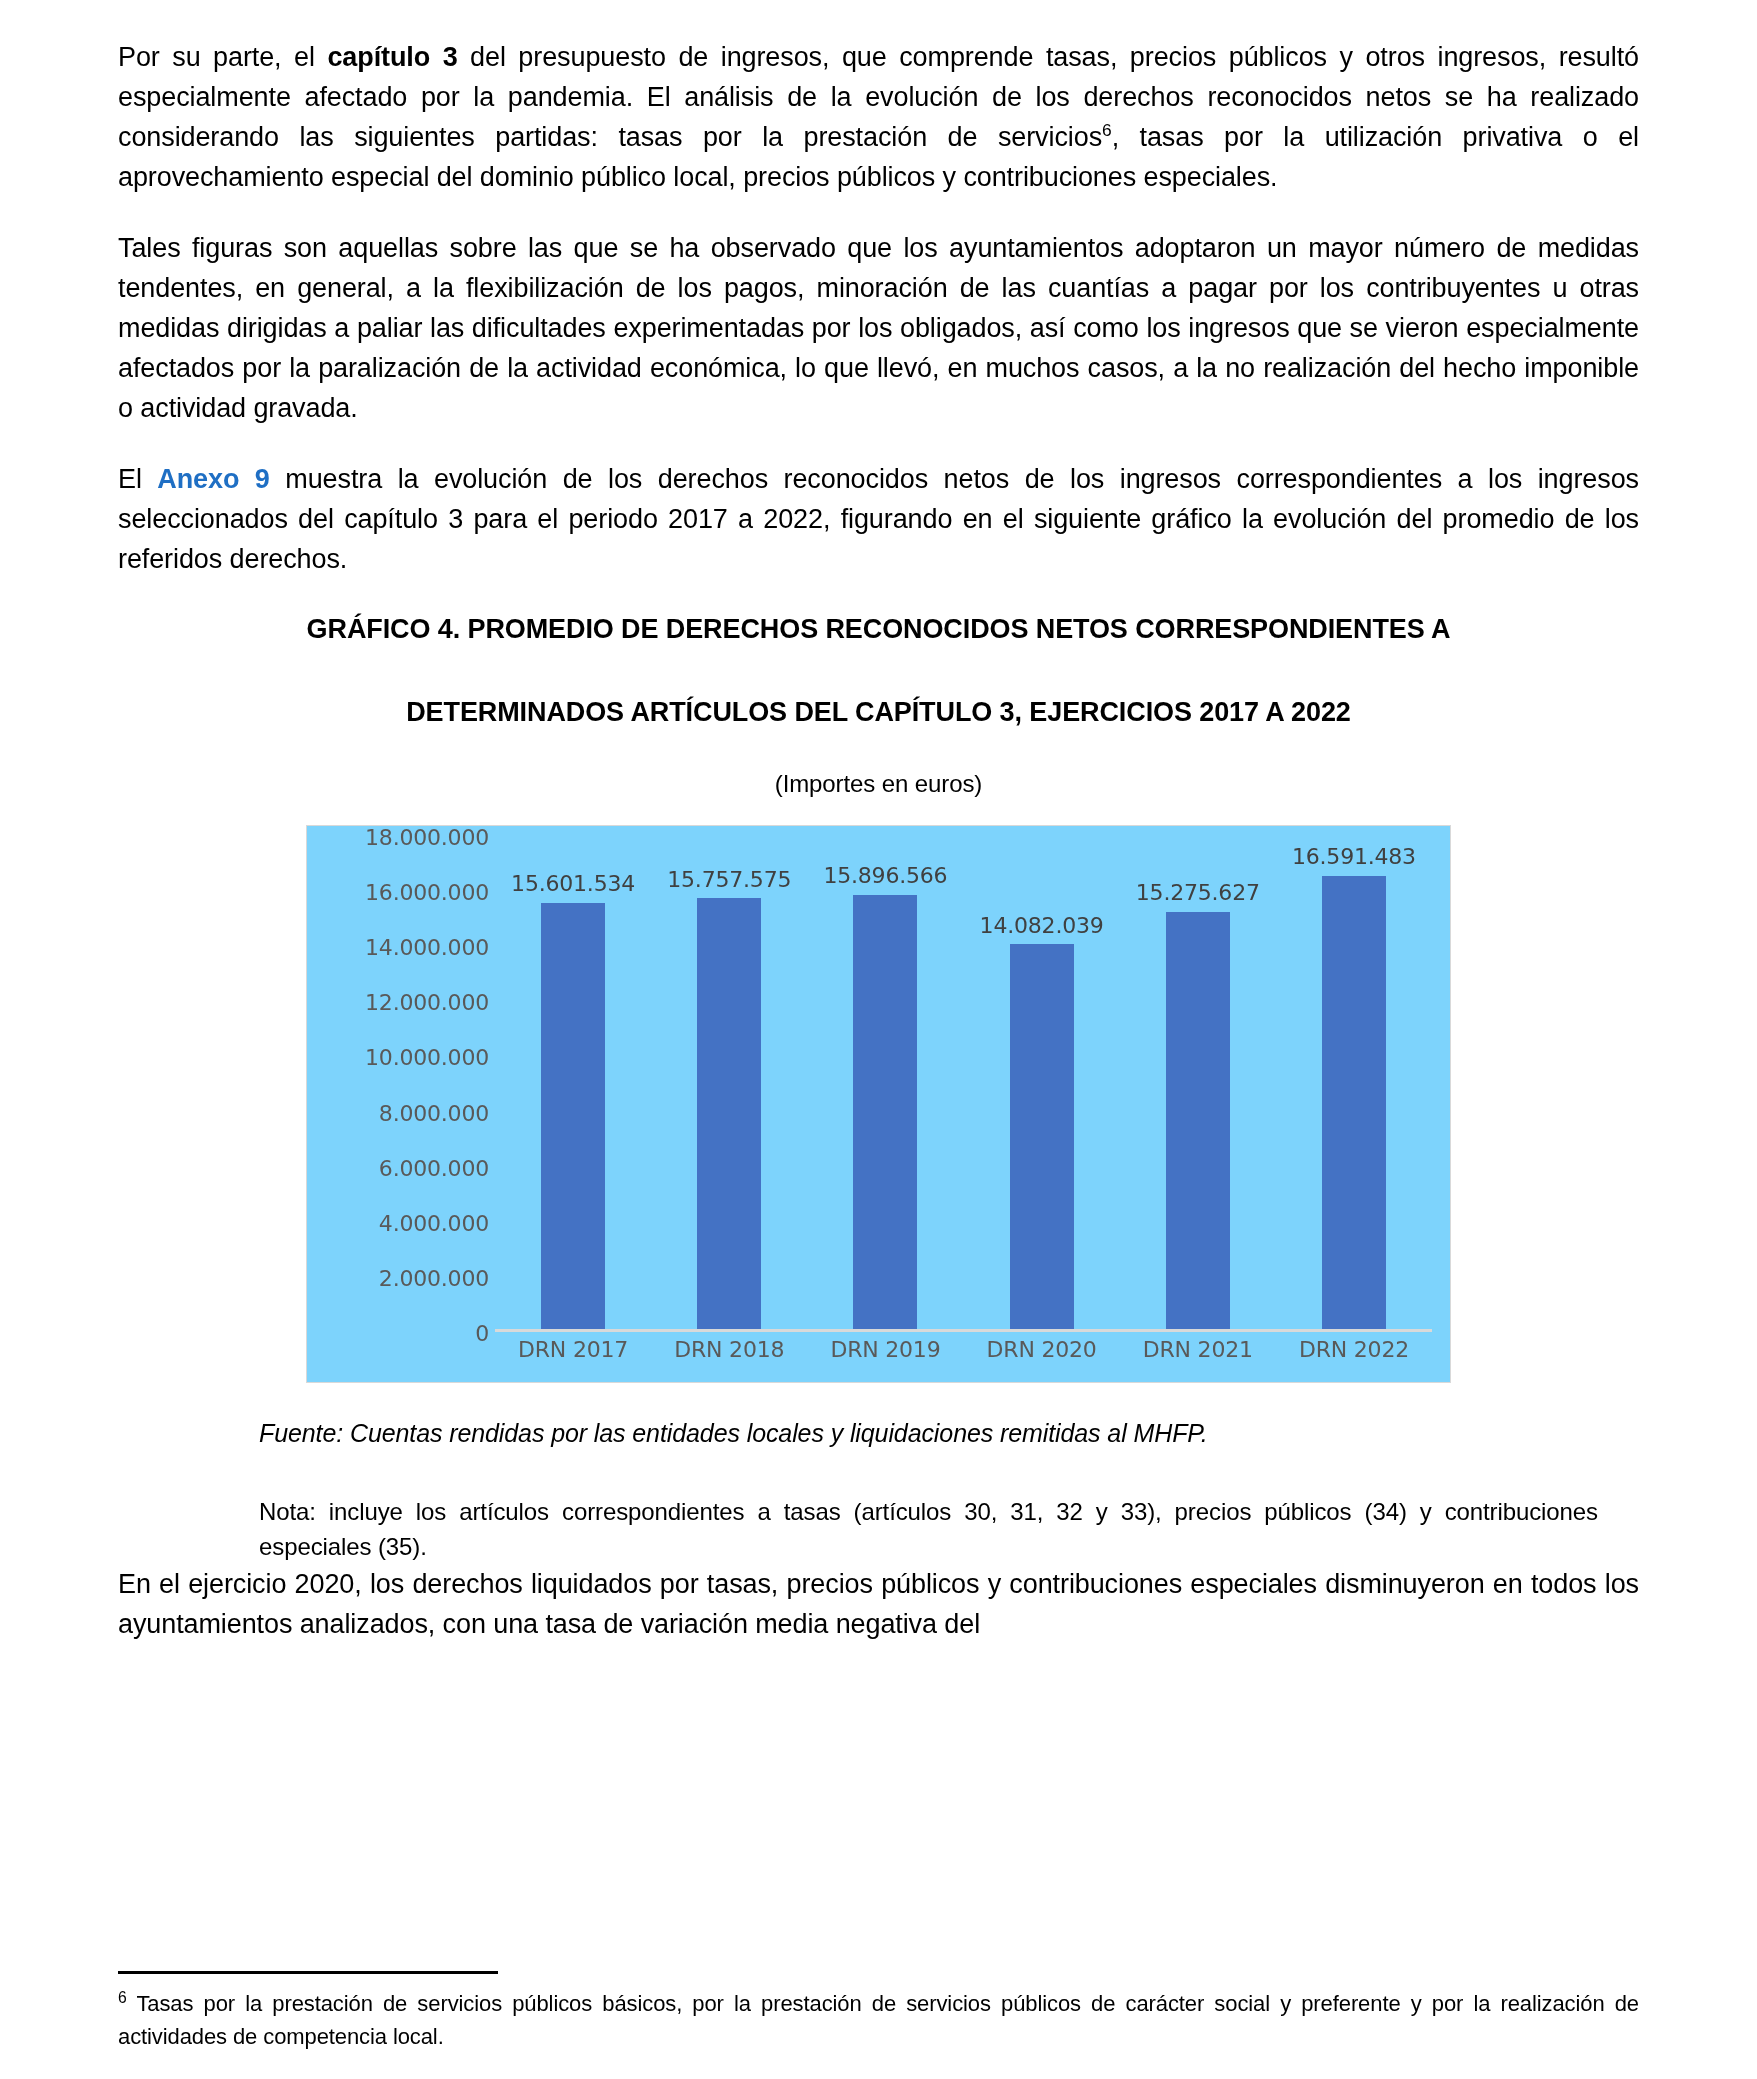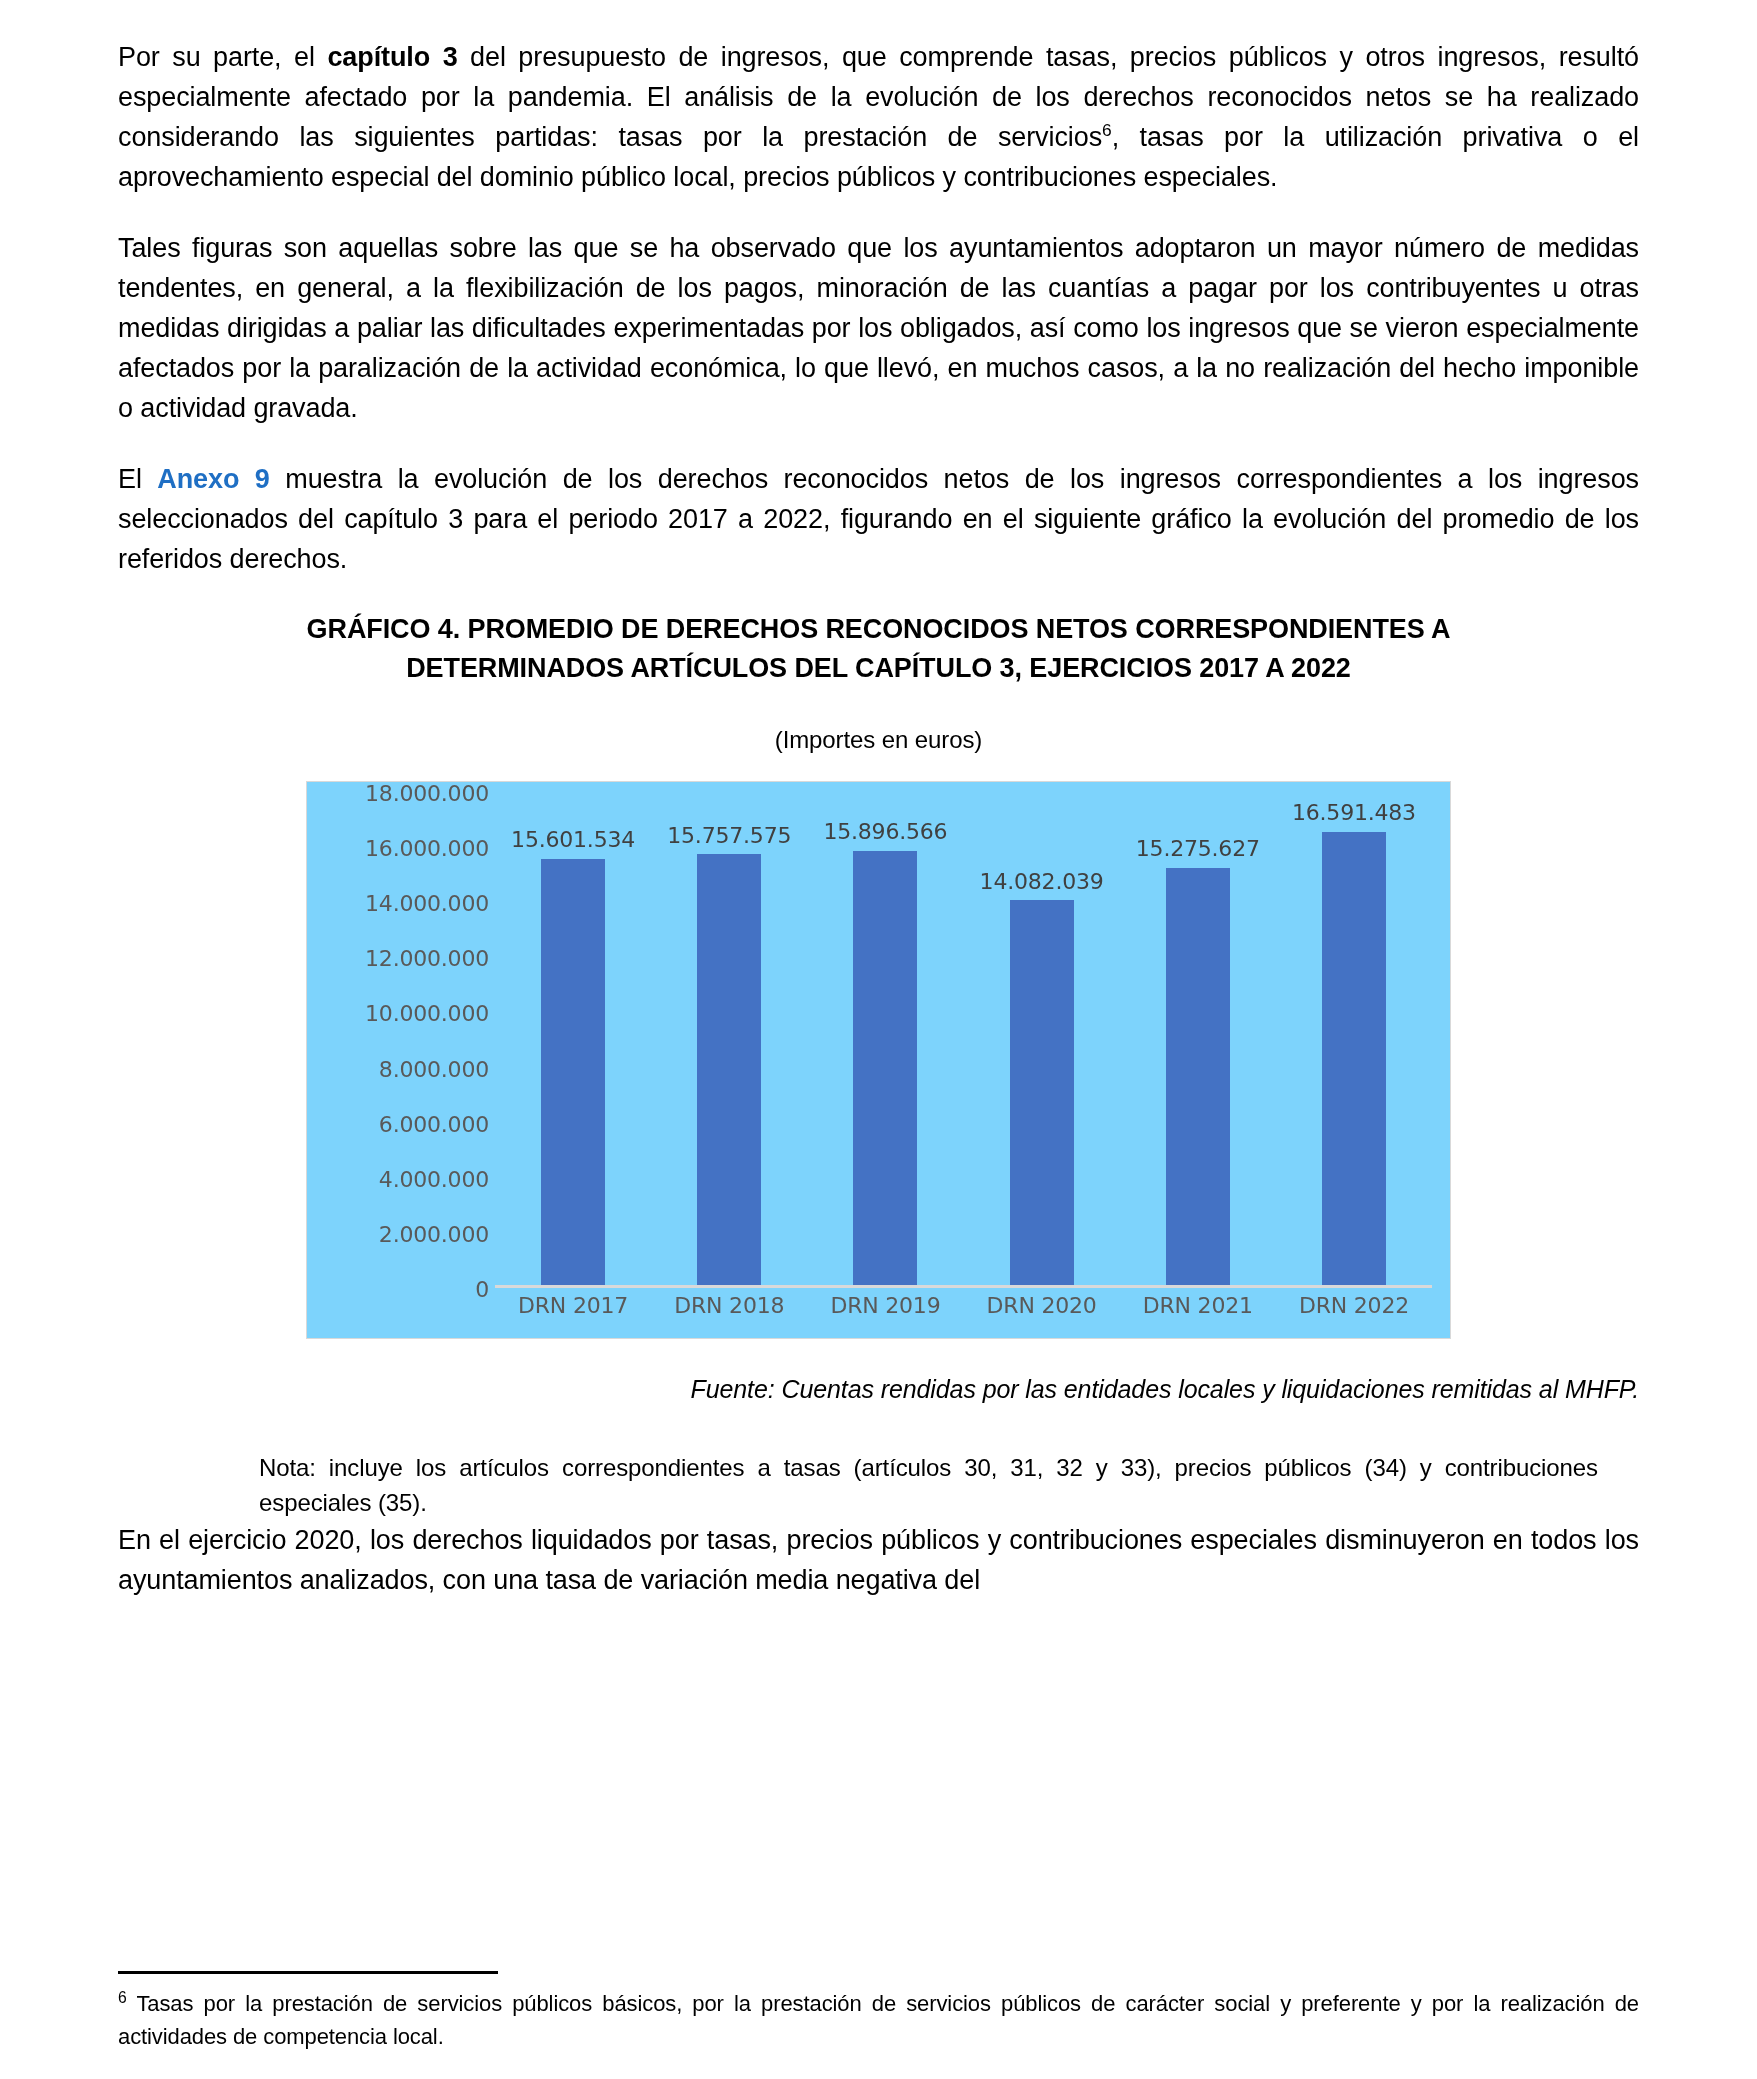--- a/index.html
+++ b/index.html
@@ -61,21 +61,21 @@
 
   h2.chart-heading {
     font-size: 27px;
     font-weight: bold;
     line-height: 39px;
     text-align: center;
     margin: 0;
     padding: 0 16.5px;
     letter-spacing: -0.1px;
   }
-  h2.chart-heading .line2 { display: block; }
+  h2.chart-heading .line2 { display: block; margin-top: 44px; }
 
   .chart-subtitle {
     text-align: center;
     font-size: 24px;
     margin-top: 38px;
     margin-bottom: 0;
     letter-spacing: -0.1px;
   }
 
   .chart-outer {
@@ -183,21 +183,20 @@
   }
 
   
   .source-line {
     margin: 33px 0 0 0;
     padding-left: 141px;
     font-size: 25px;
     font-style: italic;
     line-height: 35px;
     letter-spacing: -0.1px;
-    text-align: right;
   }
   .nota {
     margin: 43px 0 0 0;
     padding-left: 141px;
     padding-right: 41px;
     font-size: 24px;
     line-height: 35px;
     text-align: justify;
     letter-spacing: -0.1px;
   }

